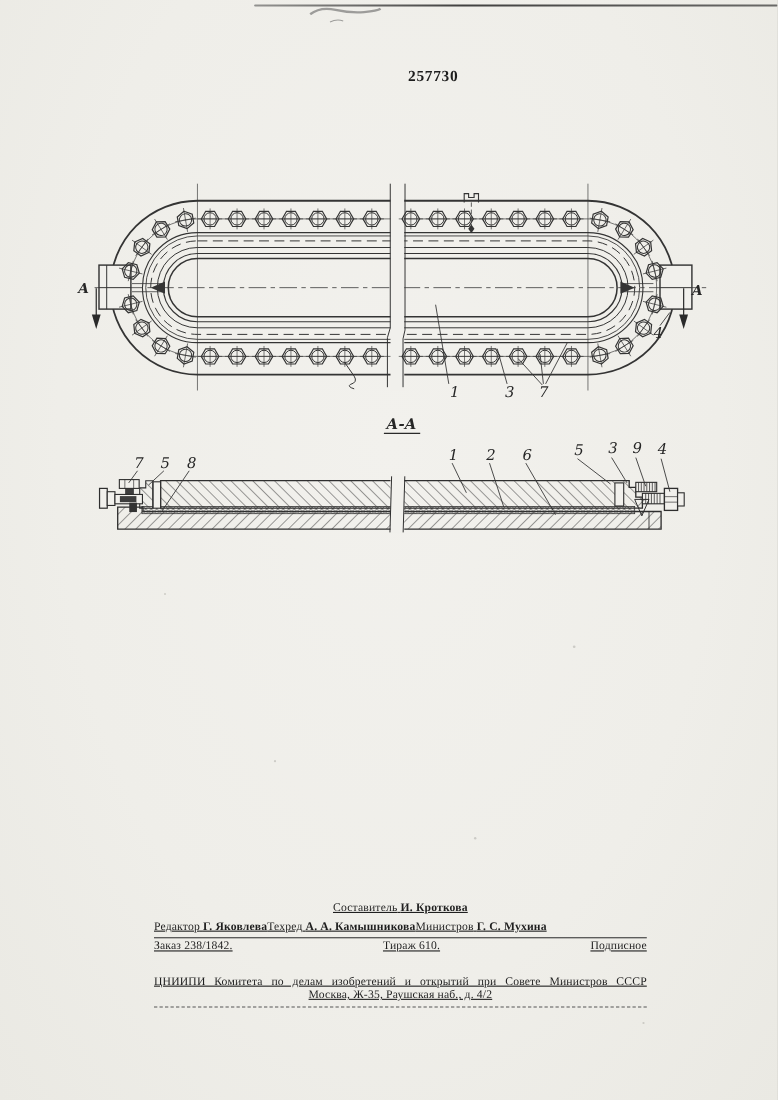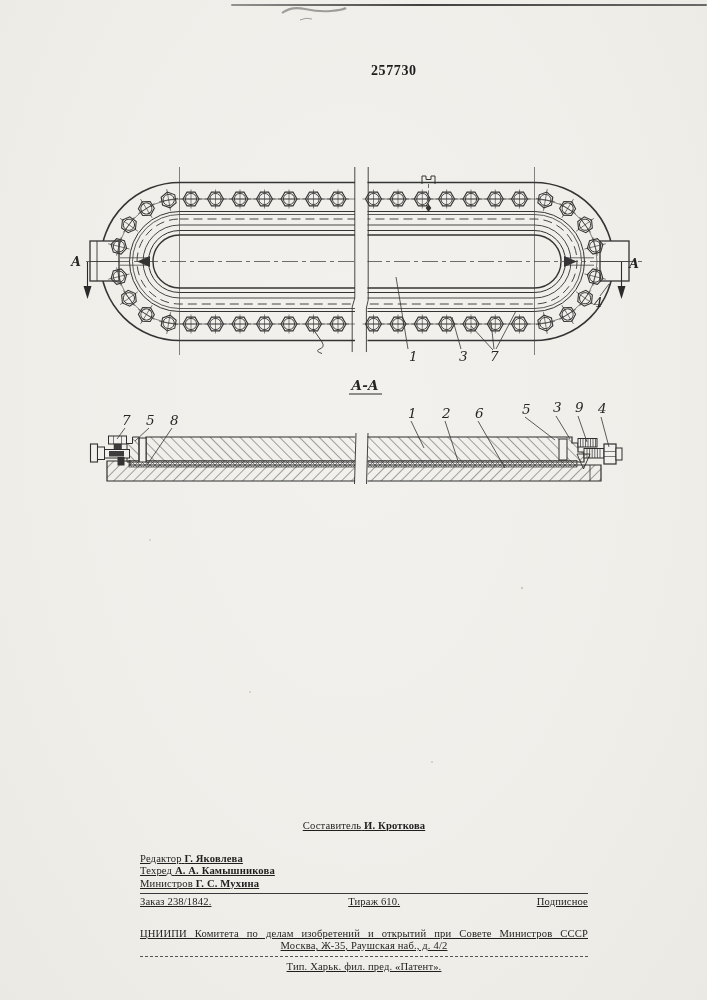--- a/index.html
+++ b/index.html
@@ -23,21 +23,21 @@
   .num-label{font-family:"DejaVu Serif",serif;font-style:italic;font-size:13.5px;fill:#262626;}
   .sec-title{font-family:"DejaVu Serif",serif;font-style:italic;font-weight:bold;font-size:13.5px;fill:#262626;}
   .arr-label{font-family:"DejaVu Serif",serif;font-style:italic;font-weight:bold;font-size:12.5px;fill:#262626;}
 
   .footer{
     position:absolute;left:140px;top:820px;width:448px;
     font-size:10.6px;line-height:1.18;color:#1f1f1f;letter-spacing:.15px;text-decoration:underline;
   }
   .footer b{font-weight:bold;}
   .f-center{text-align:center;}
-  .f-row{display:flex;justify-content:space-between;margin-top:20px;flex-direction:column;}
+  .f-row{display:flex;justify-content:flex-start;margin-top:4px;}
   .f-rule{border-top:1.4px solid #3a3a3a;margin-top:3px;}
   .f-rule-dashed{border-top:1px dashed #555;margin-top:3px;}
   .f-row3{display:flex;justify-content:space-between;margin-top:2px;}
   .f-org{text-align:justify;text-align-last:justify;margin-top:19px;}
   .f-printer{margin-top:4px;}
 </style>
 </head>
 <body>
 
 <div class="page">
@@ -301,16 +301,15 @@
     </div>
     <div class="f-rule"></div>
     <div class="f-row3">
       <span>Заказ 238/1842.</span>
       <span>Тираж 610.</span>
       <span>Подписное</span>
     </div>
     <div class="f-org">ЦНИИПИ Комитета по делам изобретений и открытий при Совете Министров СССР</div>
     <div class="f-center">Москва, Ж-35, Раушская наб., д. 4/2</div>
     <div class="f-rule-dashed"></div>
-    <div class="f-center f-printer">Тип. Харьк. фил. пред. «Патент».</div>
   </div>
 
 </div>
 
 </body></html>

